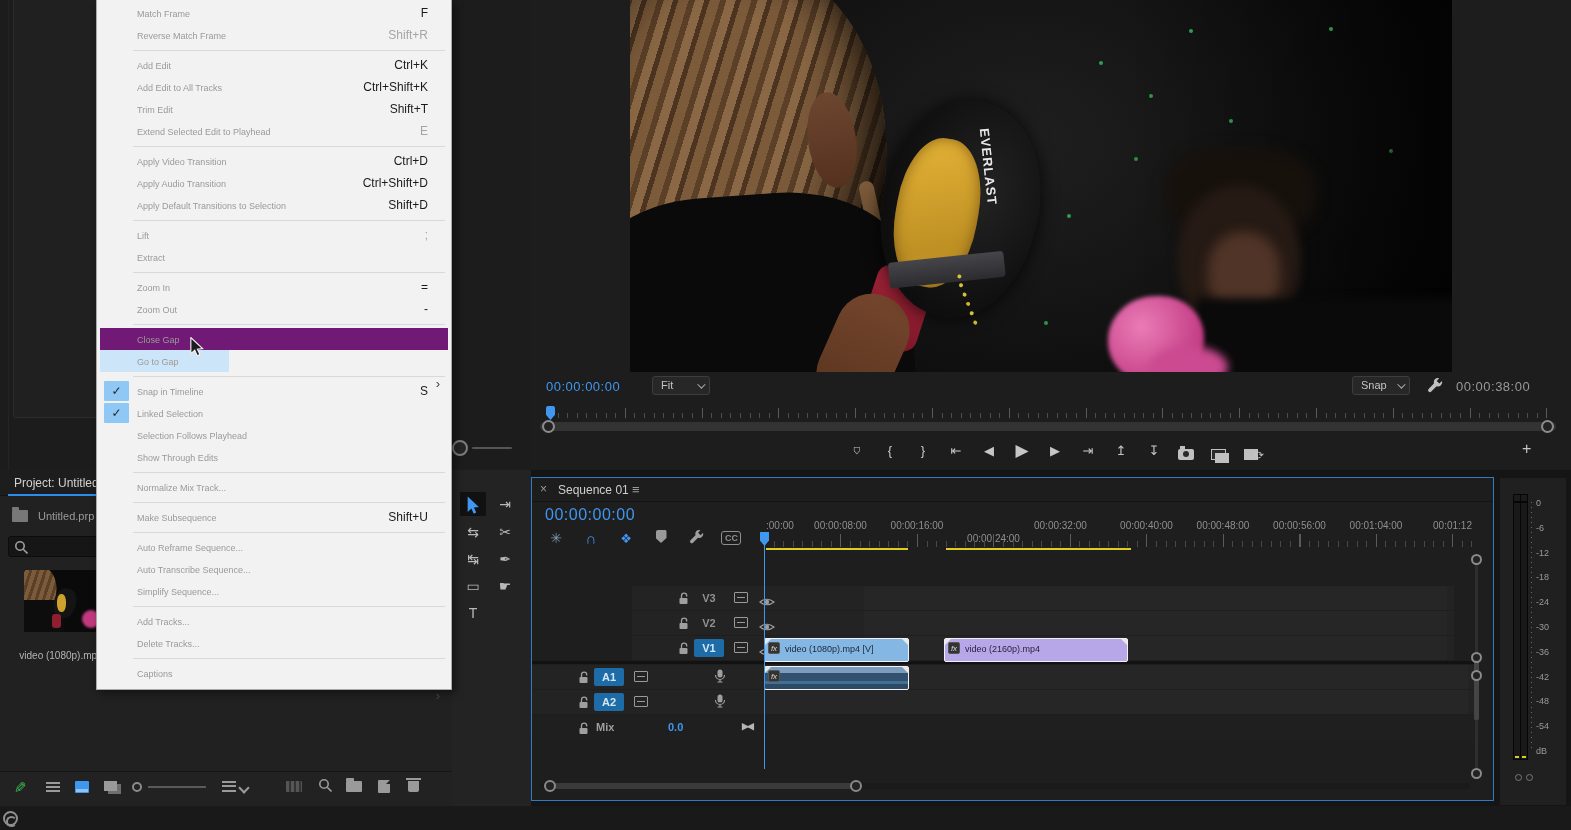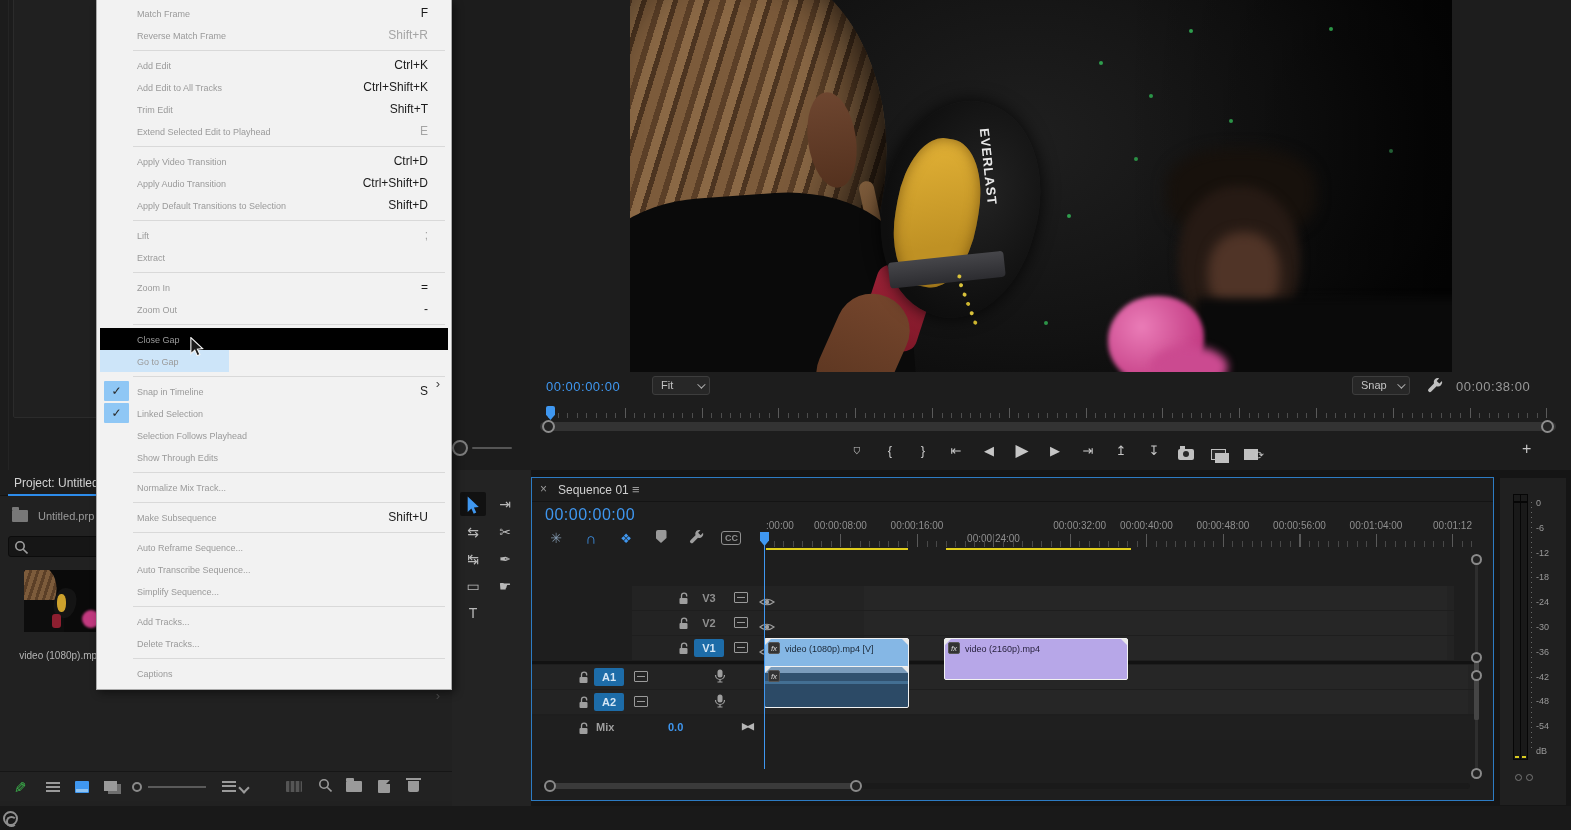--- a/index.html
+++ b/index.html
@@ -118,21 +118,21 @@
   .th-eye { left:127px; top:7px; }
   .th-ms { font-size:11px; color:#9f9f9f; top:5px; }
   .th-m { left:129px; } .th-s { left:156px; }
   .th-mic { left:181px; top:4px; }
   .mix-row { position:relative; height:24px; margin-top:2px; background:#1f1f1f; }
   .mix-label { position:absolute; left:64px; top:5px; font-size:11px; color:#9f9f9f; }
   .mix-val { position:absolute; left:136px; top:5px; font-size:11px; color:#3f97f0; }
   .mix-kf { position:absolute; left:210px; top:5px; font-size:9px; color:#b5b5b5; letter-spacing:-2px; }
 
   .clips { position:absolute; left:0; top:0; width:963px; height:322px; pointer-events:none; }
-  .clip { position:absolute; height:42px; border:1px solid #f2f2f2; border-radius:2px; z-index:3; pointer-events:auto;padding-left:12px; }
+  .clip { position:absolute; height:24px; border:1px solid #f2f2f2; border-radius:2px; z-index:3; pointer-events:auto;padding-left:12px; }
   .clip-v1 { left:232px; top:160px; width:145px; background:#85b7e5; }
   .clip-v2 { left:412px; top:160px; width:184px; background:#b7a7e8; }
   .clip-a1 { left:232px; top:188px; width:145px; background:linear-gradient(#7b9cbc 0 6px, #31516f 6px 14px, #436f93 14px 17px, #2c4a66 17px 24px); }
   .clip::before, .clip::after { content:''; position:absolute; top:0; width:0; height:0; border-top:6px solid #e8e8e8; }
   .clip::before { left:0; border-right:6px solid transparent; }
   .clip::after { right:0; border-left:6px solid transparent; }
   .fx-badge { position:absolute; left:3px; top:3px; width:12px; height:12px; background:#333; border:1px solid #555; border-radius:2px; color:#d8d8d8; font-size:8px; font-style:italic; text-align:center; line-height:11px; }
   .clip-label { position:absolute; left:20px; top:5px; font-size:9px; color:#1a2736; white-space:nowrap; overflow:hidden; }
   .clip-v2 .clip-label { color:#251f3a; }
 
@@ -223,21 +223,21 @@
   .menu { position:absolute; left:96px; top:0; width:356px; background:#f2f2f2; border:1px solid #a9a9a9; border-top:0;
     box-shadow:3px 3px 8px rgba(0,0,0,.45); z-index:50; padding:2px 0 5px 0; }
   .mrow { position:relative; height:22px; line-height:22px; margin:0 3px; padding-left:37px; font-size:12px; color:#1b1b1b; cursor:default; }
   .mrow .mlabel { white-space:nowrap; }
   .mrow .mshort { position:absolute; right:20px; color:#1b1b1b; }
   .mrow .msub { position:absolute; right:8px; display:none; font-size:13px; color:#444; }
   .mrow.submenu .msub { display:block; }
   .mrow .mcheck { position:absolute; left:4px; top:1px; width:25px; height:20px; background:#8fc7f5; border-radius:1px; text-align:center; line-height:20px; font-size:12px; color:#2a2a2a; visibility:hidden; }
   .mrow.checked .mcheck { visibility:visible; }
   .mrow.state-disabled, .mrow.state-disabled .mshort { color:#a5a5a5; }
-  .mrow.state-highlighted { background:#000000; }
+  .mrow.state-highlighted { background:#701a75; }
   .mrow.state-hover { background:linear-gradient(90deg,#cde5f9 0 37%, transparent 37%); }
   .mrow.sep { margin-bottom:8px; }
   .mrow.sep::after { content:''; position:absolute; left:33px; right:3px; bottom:-5px; height:1px; background:#d9d9d9; }
   .cursor { position:absolute; left:190px; top:337px; z-index:60; }
 
   .ic-svg { color:#9f9f9f; }
 </style>
 </head>
 <body>
 
@@ -372,21 +372,21 @@
     </div>
 
     <div class="ruler">
       <div id="ruler-labels">
         <div>
 
         <span class="rlabel" style="left: 2px;">:00:00</span>
             <span class="rlabel" style="left: 40.5px; width: 72px; text-align: center;">00:00:08:00</span>
             <span class="rlabel" style="left: 117px; width: 72px; text-align: center;">00:00:16:00</span>
             <span class="rlabel" style="left: 193.5px; width: 72px; text-align: center; margin-top: 13px;">00:00:24:00</span>
-            <span class="rlabel" style="left: 270px; width: 72px; text-align: right;">00:00:32:00</span>
+            <span class="rlabel" style="left: 270px; width: 72px; text-align: left;">00:00:32:00</span>
             <span class="rlabel" style="left: 346.5px; width: 72px; text-align: center;">00:00:40:00</span>
             <span class="rlabel" style="left: 423px; width: 72px; text-align: center;">00:00:48:00</span>
             <span class="rlabel" style="left: 499.5px; width: 72px; text-align: center;">00:00:56:00</span>
             <span class="rlabel" style="left: 576px; width: 72px; text-align: center;">00:01:04:00</span>
             <span class="rlabel" style="left: 652.5px; width: 72px; text-align: center;">00:01:12</span>
           </div>
       </div>
       <div class="ruler-minor"></div>
       <div class="ruler-major"></div>
     </div>

